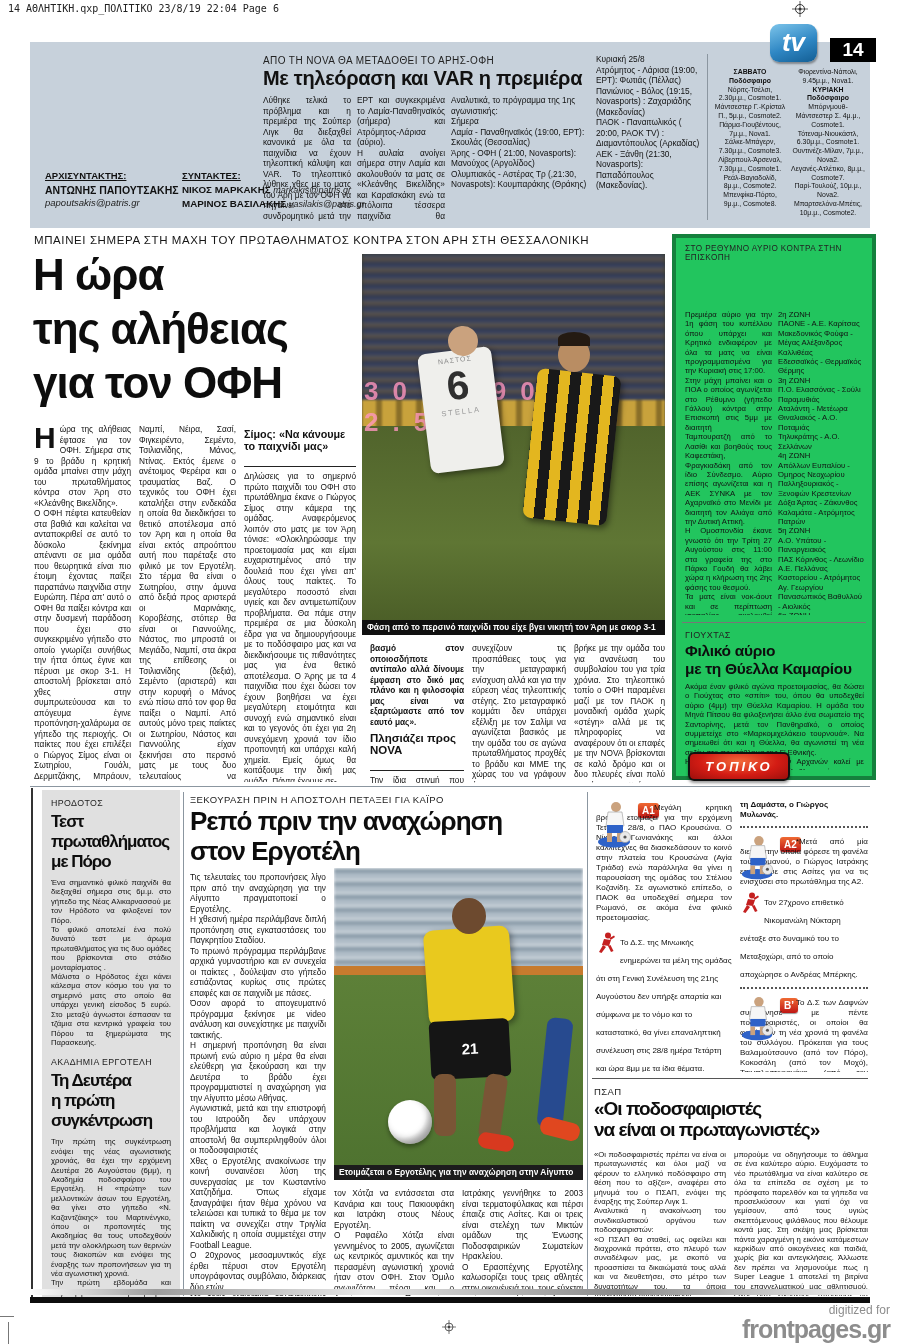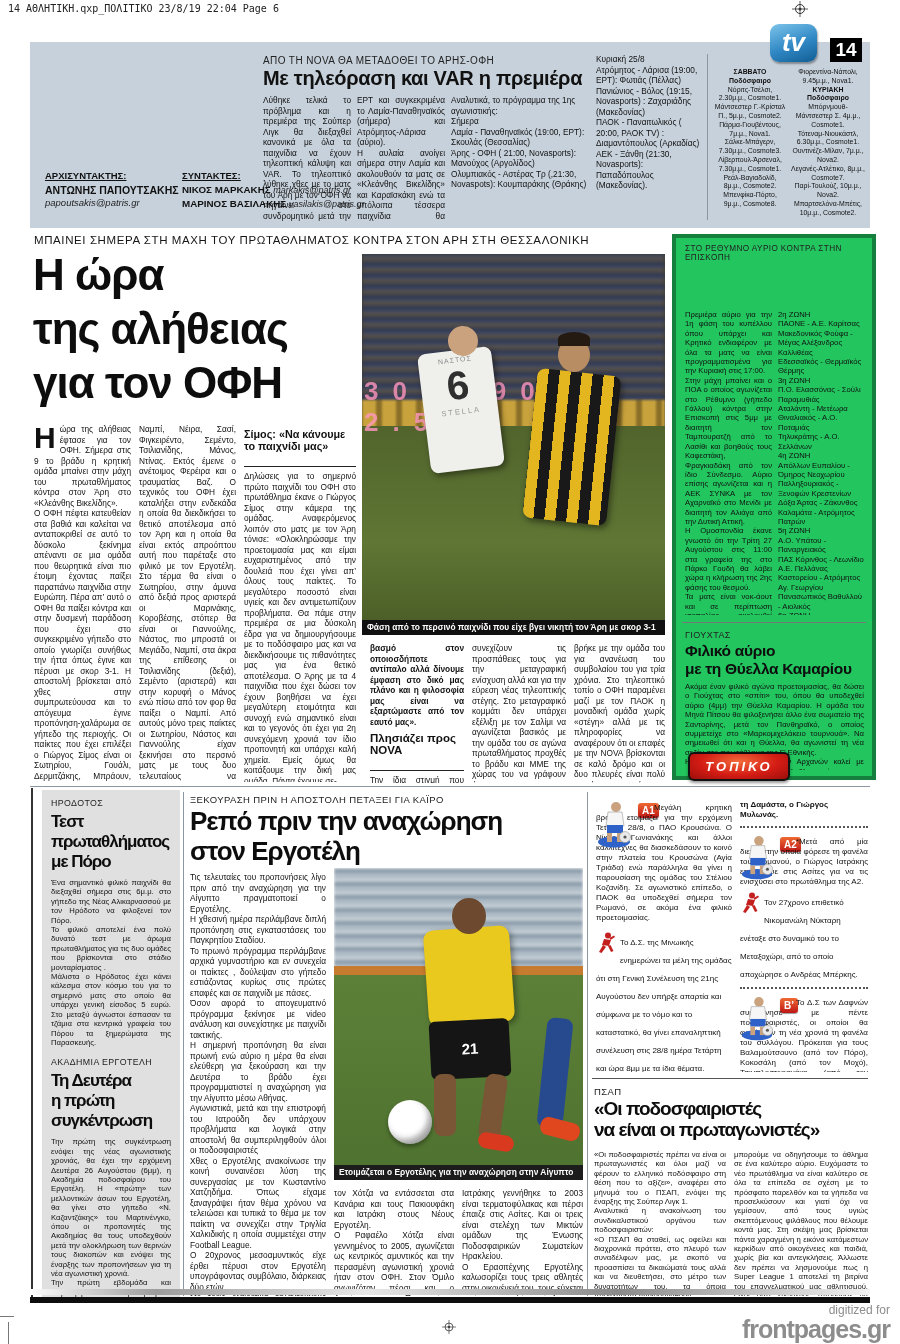--- a/index.html
+++ b/index.html
@@ -98,21 +98,21 @@
 Ουντινέζε-Μίλαν, 7μ.μ., Nova2.
 Λεγανές-Ατλέτικο, 8μ.μ., Cosmote7.
 Παρί-Τουλούζ, 10μ.μ., Nova2.
 Μπαρτσελόνα-Μπέτις, 10μ.μ., Cosmote2.</div>
     </div>
   </div>
 
   <div class="abs" style="left:770px;top:24px;width:47px;height:38px;border-radius:9px;
        background:linear-gradient(160deg,#7cc4ea 0%,#2f87c4 55%,#135e94 100%);box-shadow:1px 2px 2px rgba(0,0,0,.35);
        color:#fff;font-weight:800;font-style:italic;font-size:26px;text-align:center;line-height:36px;">tv</div>
-  <div class="abs" style="left:830px;top:38px;width:32px;height:24px;background:#000;color:#fff;
+  <div class="abs" style="left:830px;top:38px;width:46px;height:24px;background:#000;color:#fff;
        font-size:19px;font-weight:bold;text-align:center;line-height:24px;">14</div>
 
   <div class="abs hl pre" style="left:33px;top:248px;width:330px;font-size:44px;line-height:54px;">Η ώρα
 της αλήθειας
 για τον ΟΦΗ</div>
   <div class="abs" style="left:34px;top:234px;font-size:11.5px;letter-spacing:.6px;color:#161616;">ΜΠΑΙΝΕΙ ΣΗΜΕΡΑ ΣΤΗ ΜΑΧΗ ΤΟΥ ΠΡΩΤΑΘΛΗΜΑΤΟΣ ΚΟΝΤΡΑ ΣΤΟΝ ΑΡΗ ΣΤΗ ΘΕΣΣΑΛΟΝΙΚΗ</div>
 
   <div class="abs ovh" style="left:362px;top:254px;width:303px;height:366px;background:#3a3d2e;">
     <div class="abs" style="left:0;top:0;width:100%;height:42%;filter:blur(2px);
          background:repeating-linear-gradient(0deg,#2c3550 0 4px,#6b5a40 4px 7px,#3c4662 7px 11px);"></div>

